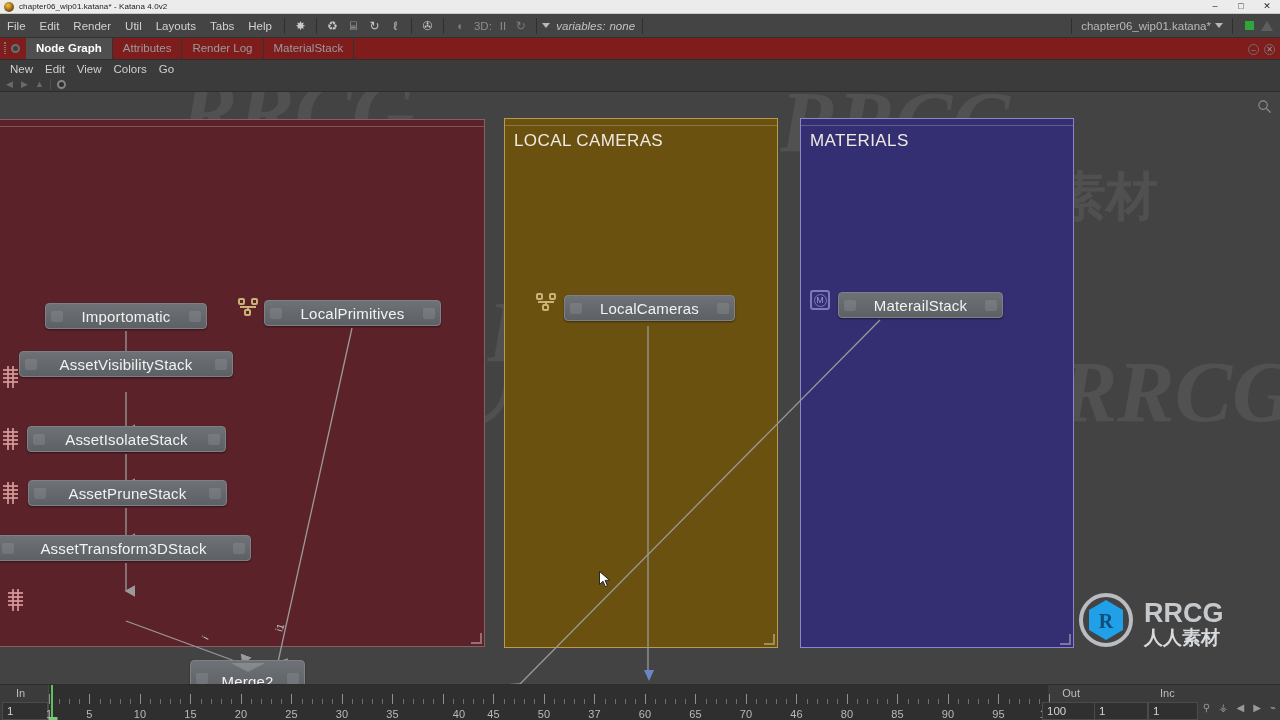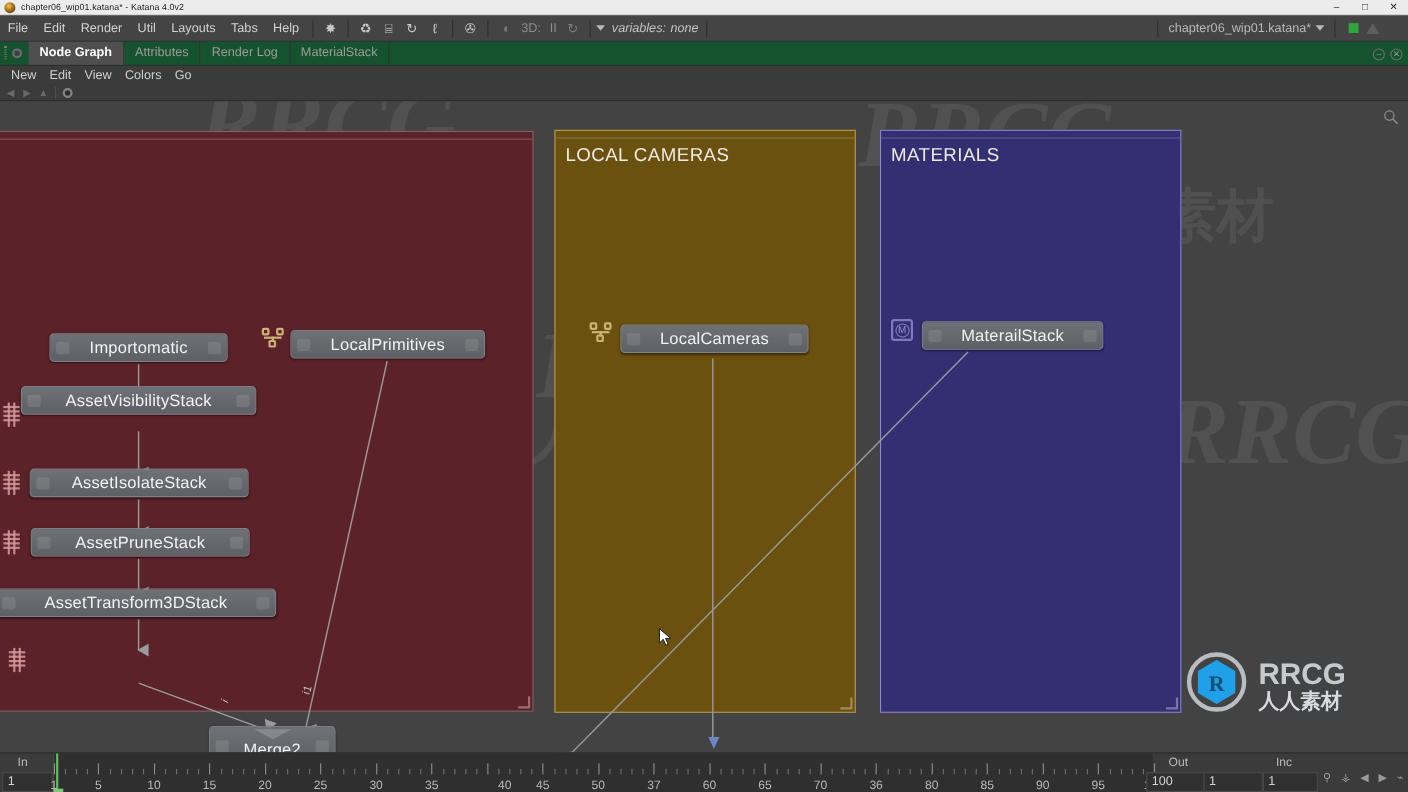--- a/index.html
+++ b/index.html
@@ -46,34 +46,34 @@
   }
   .tb-btn.dim { color: #7b7b7b; }
   .tb-label { font-size: 11.5px; color: #8d8d8d; padding: 0 4px; white-space: nowrap; }
   .tb-vars {
     font-size: 11.5px; color: #c3c3c3; font-style: italic; padding: 0 2px; white-space: nowrap;
   }
   .caret-dn {
     width: 0; height: 0; border-left: 4px solid transparent; border-right: 4px solid transparent;
     border-top: 5px solid #b9b9b9; margin-right: 4px;
   }
-  .menubar-right { margin-left: auto; display: flex; align-items: center; padding-right: 24px; }
+  .menubar-right { margin-left: auto; display: flex; align-items: center; padding-right: 5px; }
   .file-chip {
     font-size: 11.5px; color: #b9b9b9; padding: 0 4px; white-space: nowrap;
   }
   .green-sq { width: 9px; height: 9px; background: #2fa63c; margin: 0 7px; }
   .warn-tri {
     width: 0; height: 0; border-left: 6px solid transparent; border-right: 6px solid transparent;
     border-bottom: 10px solid #5e5e5e; margin-right: 2px;
   }
 
   
   .tabbar {
     position: absolute; left: 0; top: 38px; width: 1280px; height: 22px;
-    background: #14532d; display: flex; align-items: flex-end;
+    background: #7f1d1d; display: flex; align-items: flex-end;
     border-bottom: 1px solid #2e2e2f;
   }
   .tab-handle { width: 9px; height: 22px; display:flex; align-items:center; justify-content:center; }
   .tab-handle i { display:block; width:2px; height:12px; border-left:1px dotted #777; border-right:1px dotted #777; }
   .tab-dot {
     width: 9px; height: 9px; border-radius: 50%; border: 2px solid #6e6e6f;
     margin: 0 6px 6px 2px; background: #3f3f40;
   }
   .tab {
     font-size: 11.5px; color: #9b9b9b; padding: 4px 10px 5px; height: 21px;
@@ -622,21 +622,21 @@
         <div class="tlabel" style="left: 242.424px;">25</div>
         <div class="tlabel" style="left: 292.929px;">30</div>
         <div class="tlabel" style="left: 343.434px;">35</div>
         <div class="tlabel" style="left: 393.939px; margin-left: 16px;">40</div>
         <div class="tlabel" style="left: 444.444px;">45</div>
         <div class="tlabel" style="left: 494.949px;">50</div>
         <div class="tlabel" style="left: 545.455px;">37</div>
         <div class="tlabel" style="left: 595.96px;">60</div>
         <div class="tlabel" style="left: 646.465px;">65</div>
         <div class="tlabel" style="left: 696.97px; text-align: center;">70</div>
-        <div class="tlabel" style="left: 747.475px;">36</div>
+        <div class="tlabel" style="left: 747.475px;">46</div>
         <div class="tlabel" style="left: 797.98px;">80</div>
         <div class="tlabel" style="left: 848.485px;">85</div>
         <div class="tlabel" style="left: 898.99px;">90</div>
         <div class="tlabel" style="left: 949.495px;">95</div>
         <div class="tlabel" style="left: 1000px;">100</div>
       </div>
 
     <div class="tl-label" style="right:200px;">Out</div>
     <div class="tl-field" style="left:1042px; width:62px;">100</div>
     <div class="tl-field" style="left:1094px; width:54px;">1</div>

